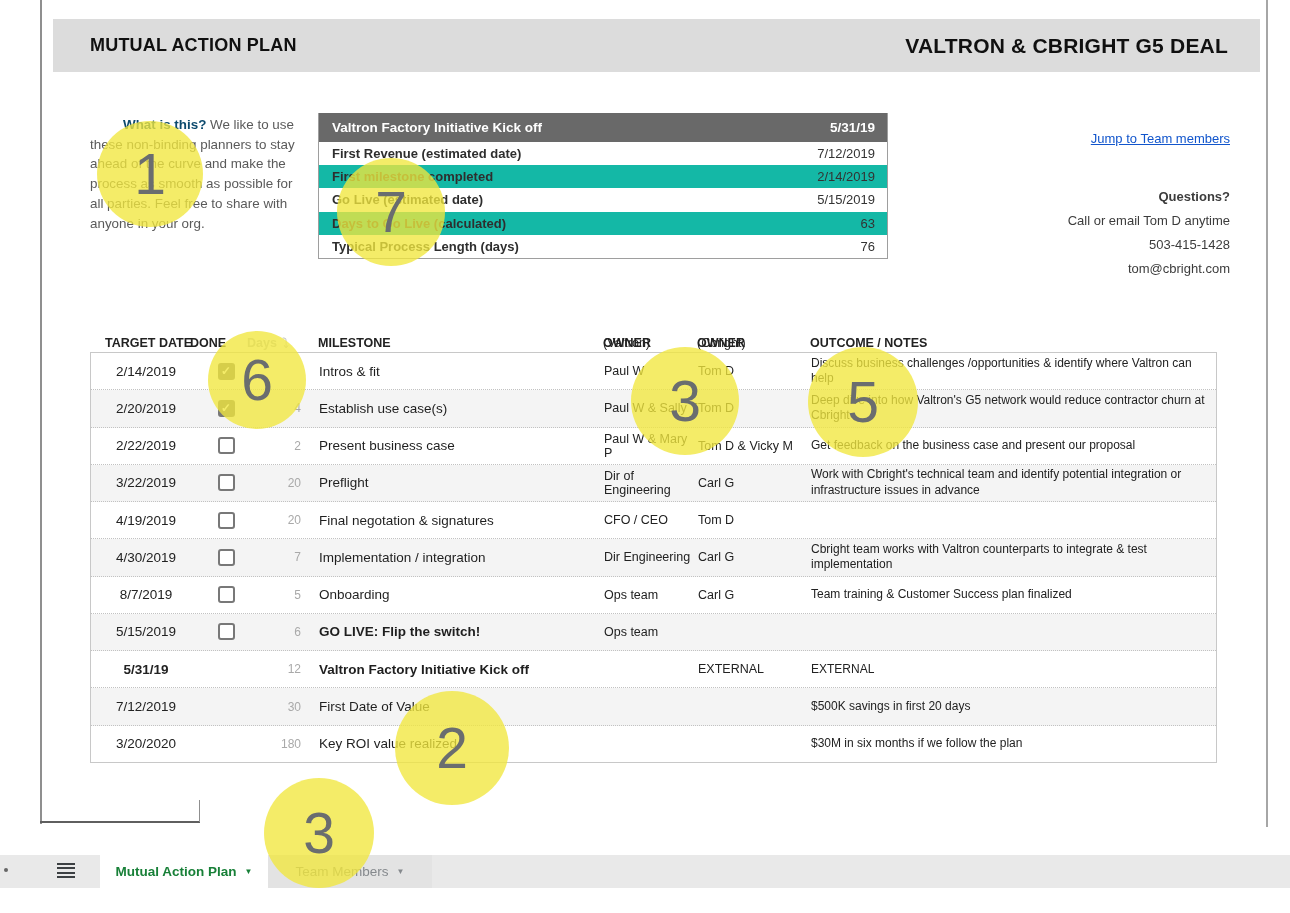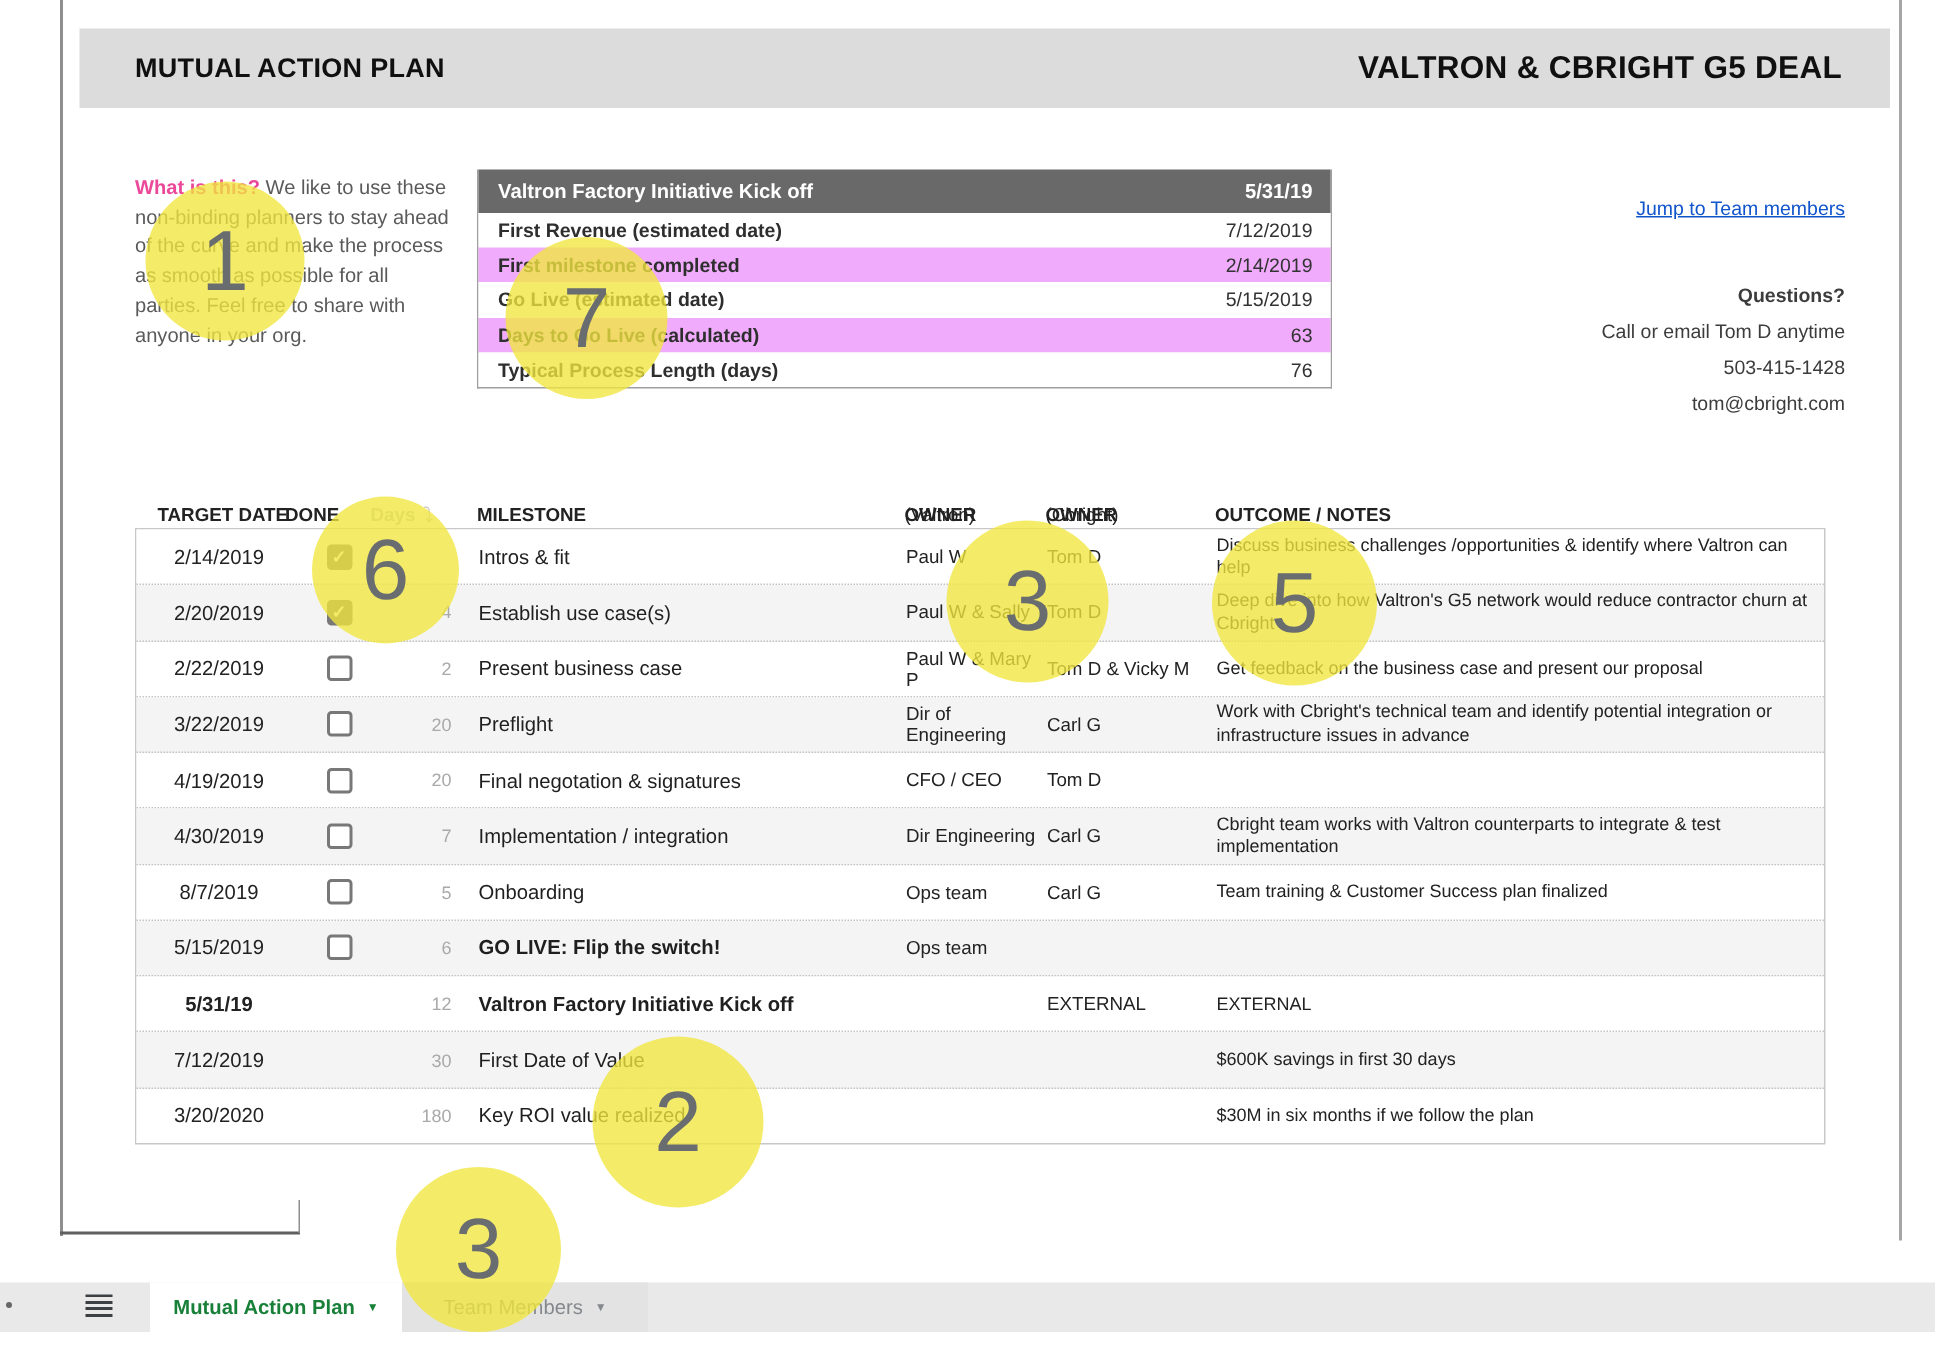--- a/index.html
+++ b/index.html
@@ -15,29 +15,29 @@
 
   
   .band { position:absolute; left:53px; top:19px; width:1207px; height:53px; background:#dcdcdc;
           display:flex; align-items:center; justify-content:space-between; padding:0 32px 0 37px; }
   .band .t-left  { font-size:18px; font-weight:bold; color:#101010; letter-spacing:.2px; }
   .band .t-right { font-size:21px; font-weight:bold; color:#101010; letter-spacing:.2px; }
 
   
   .intro { position:absolute; left:90px; top:115px; width:215px; font-size:13.4px;
            line-height:19.7px; color:#5a5a5a; }
-  .intro b { color:#ec4899; }
+  .intro b { color:#0c4a6e;margin-left:33px; }
 
   
   .sumtable { position:absolute; left:318px; top:113px; width:570px; border:1px solid #9e9e9e; border-top:none; }
   .sum-head { height:29px; background:#696969; color:#fff; display:flex; align-items:center;
               justify-content:space-between; padding:0 12px 0 13px; font-size:13.5px; font-weight:bold; }
   .sum-row  { height:23.2px; display:flex; align-items:center; justify-content:space-between;
               padding:0 12px 0 13px; font-size:13px; color:#333; background:#fff; }
-  .sum-row.alt { background:#f0abfc; }
+  .sum-row.alt { background:#14b8a6; }
   .sum-row .lbl { font-weight:bold; color:#2e2e2e; }
 
   
   .contact { position:absolute; left:930px; top:131px; width:300px; text-align:right;
              font-size:13px; color:#3c3c3c; }
   .contact .link { color:#1155cc; text-decoration:underline; font-size:13px; cursor:pointer; }
   .contact .q { font-weight:bold; margin-top:39px; line-height:24px; }
   .contact .cline { line-height:24px; }
 
   
@@ -248,21 +248,21 @@
         <span class="c-ownerc">EXTERNAL</span>
         <span class="c-outcome">EXTERNAL</span>
       </div>
       <div class="m-row alt">
         <span class="c-date">7/12/2019</span>
         <div class="c-done"></div>
         <span class="c-days">30</span>
         <span class="c-milestone">First Date of Value</span>
         <span class="c-ownerv"></span>
         <span class="c-ownerc"></span>
-        <span class="c-outcome">$600K savings in first 30 days</span>
+        <span class="c-outcome">$500K savings in first 20 days</span>
       </div>
       <div class="m-row">
         <span class="c-date">3/20/2020</span>
         <div class="c-done"></div>
         <span class="c-days">180</span>
         <span class="c-milestone">Key ROI value realized</span>
         <span class="c-ownerv"></span>
         <span class="c-ownerc"></span>
         <span class="c-outcome">$30M in six months if we follow the plan</span>
       </div>

